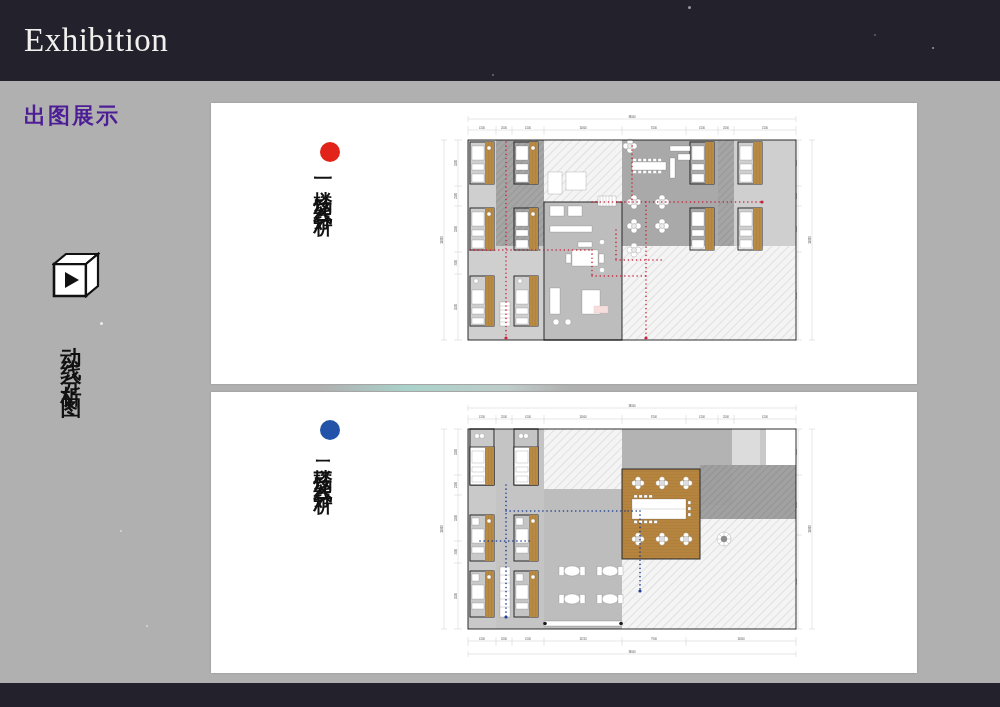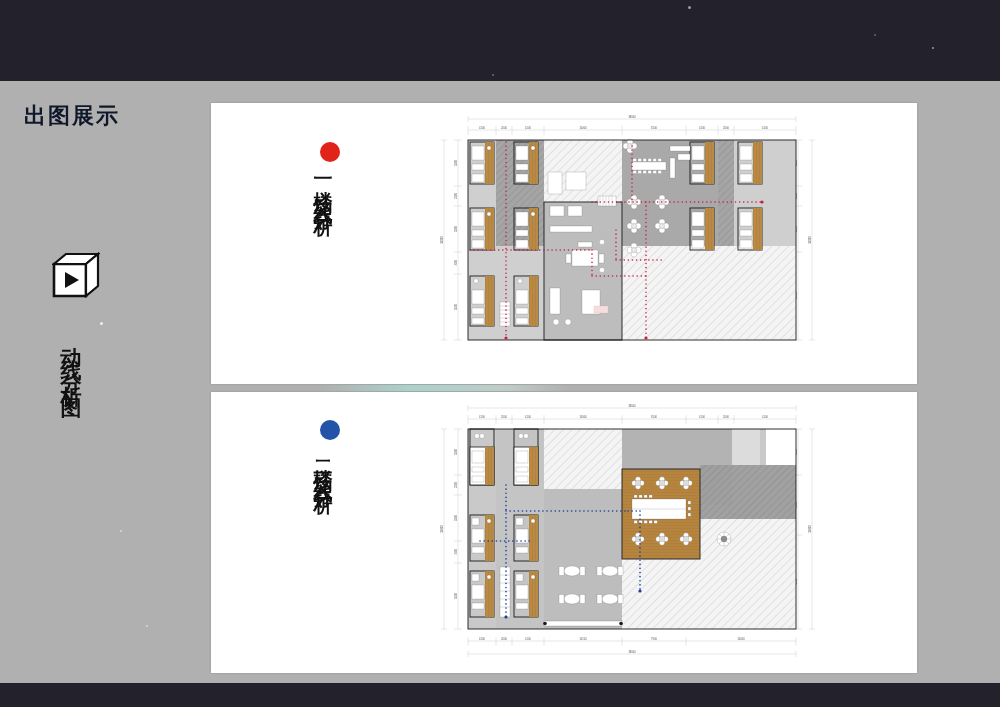--- a/index.html
+++ b/index.html
@@ -20,21 +20,21 @@
   }
   .bottom-bar{
     position:absolute;left:0;top:683px;width:1000px;height:24px;
     background:#22212c;
   }
   .speck{position:absolute;background:#ffffff;border-radius:50%;opacity:.55;}
 
   
   .section-title{
     position:absolute;left:24px;top:101px;
-    color:#0f172a;font-family:"Liberation Serif","DejaVu Serif",serif;
+    color:#4c1d95;font-family:"Liberation Serif","DejaVu Serif",serif;
     font-size:22px;font-weight:700;letter-spacing:2px;
   }
   .cube-icon{position:absolute;left:52px;top:252px;width:48px;height:46px;}
   .vtext{
     position:absolute;
     writing-mode:vertical-rl;
     font-family:"Liberation Serif","DejaVu Serif",serif;
     color:#111;font-weight:700;
   }
   .rail-vtext{left:57px;top:330px;font-size:21px;letter-spacing:13px;}
@@ -72,20 +72,21 @@
   .dimtxt-v{font-family:"Liberation Sans",sans-serif;font-size:2.6px;fill:#555;}
   .dimline{stroke:#9a9a9a;stroke-width:.25;}
   .wall{fill:none;stroke:#1a1a1a;stroke-width:.9;}
   .thinline{stroke:#767676;stroke-width:.25;fill:none;}
   .furn{stroke:#5a5a5a;stroke-width:.22;fill:#fff;}
 </style>
 </head>
 <body>
 
 <div class="top-bar">
+  <div class="title">Exhibition</div>
   <span class="speck" style="left:688px;top:6px;width:3px;height:3px;"></span>
   <span class="speck" style="left:932px;top:47px;width:2px;height:2px;"></span>
   <span class="speck" style="left:874px;top:34px;width:2px;height:2px;opacity:.3;"></span>
   <span class="speck" style="left:492px;top:74px;width:2px;height:2px;opacity:.35;"></span>
 </div>
 
 <div class="section-title">出图展示</div>
 
 <div class="cube-icon">
   <svg viewBox="0 0 48 46" width="48" height="46">

